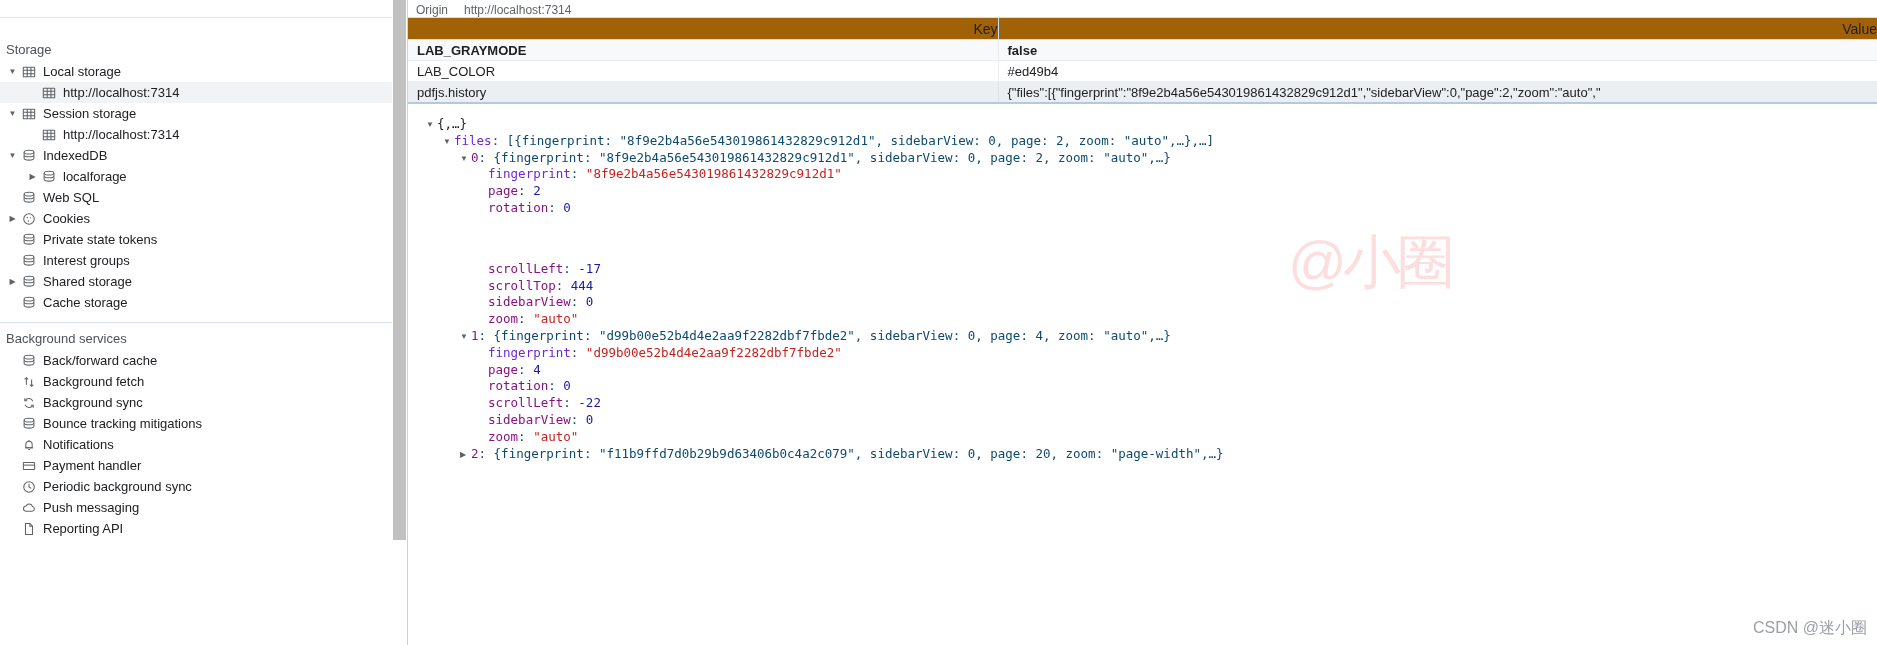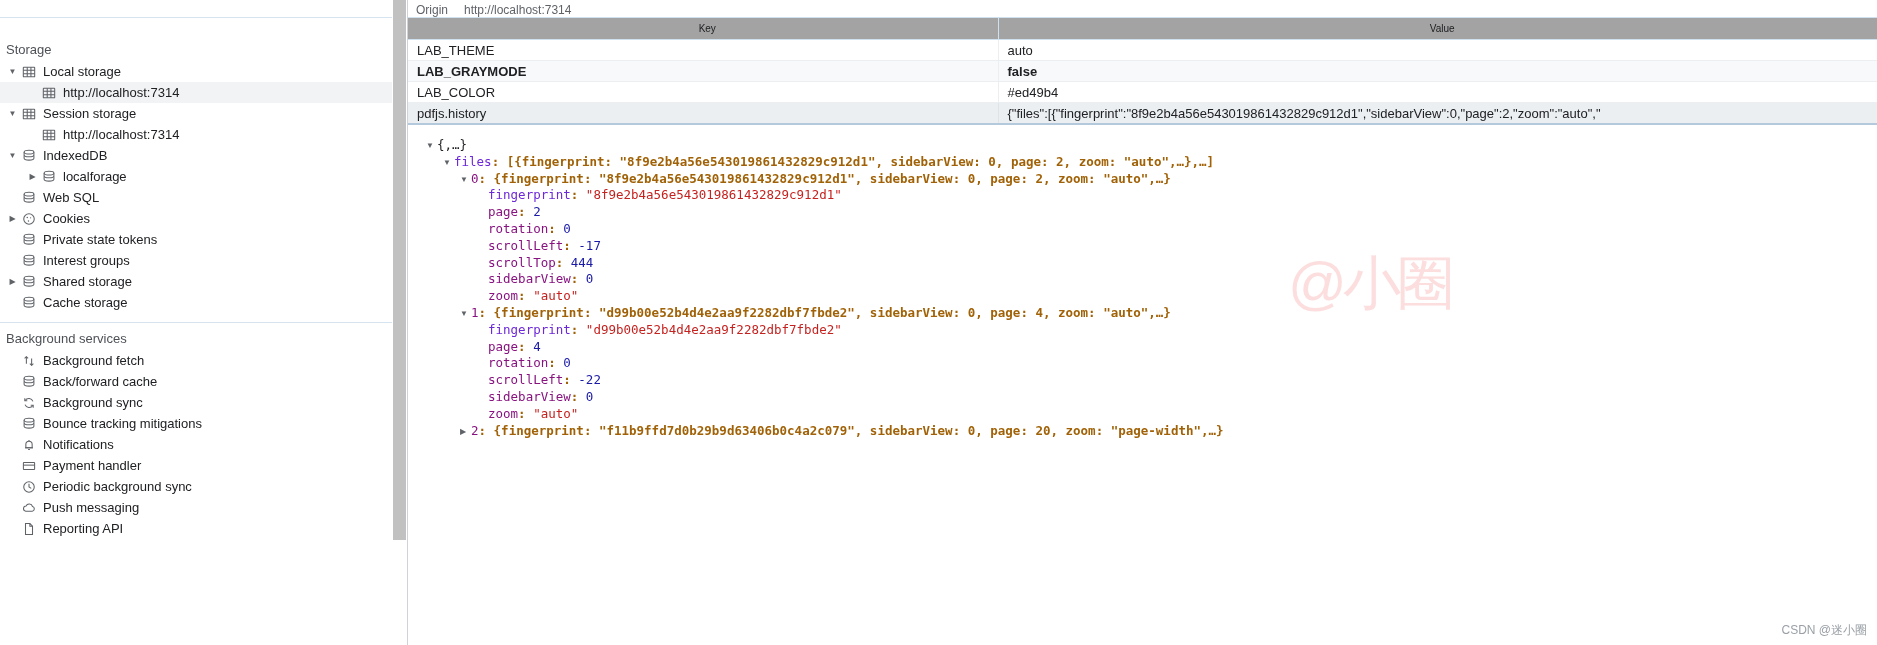--- a/index.html
+++ b/index.html
@@ -123,29 +123,29 @@
   .origin-bar .origin-label { color: #5f6368; margin-right: 16px; }
   .origin-bar .origin-value { color: #5f6368; }
 
   table.kv {
     width: 100%;
     border-collapse: collapse;
     table-layout: fixed;
     font-size: 13px;
   }
   table.kv th {
-    text-align: center;
+    text-align: right;
     font-weight: normal;
     color: #202124;
-    background: #a3a3a3;
+    background: #a16207;
     height: 22px;
     padding: 0 0 0 9px;
     border-bottom: 1px solid #cfe0ef;
     border-top: 1px solid #cfe0ef;
-    font-size: 10px;
+    font-size: 14px;
   }
   table.kv th.col-key { width: 590px; border-right: 1px solid #cfe0ef; }
   table.kv td {
     height: 21px;
     padding: 0 0 0 9px;
     color: #202124;
     border-bottom: 1px solid #eceff1;
     white-space: nowrap;
     overflow: hidden;
     font-size: 13px;
@@ -179,36 +179,36 @@
     color: #5f6368;
     font-size: 8px;
     font-family: "Liberation Sans", sans-serif;
     vertical-align: 1px;
   }
   .arrow.empty { color: transparent; }
   .k-name   { color: #6d28d9; }     
   .k-idx    { color: #881280; }     
   .v-str    { color: #c5221f; }
   .v-num    { color: #1a1aa6; }
-  .punct    { color: #a16207; font-weight: bold; }
+  .punct    { color: #0c4a6e; }
   .obj-txt  { color: #202124; }
 
   .watermark {
     position: absolute;
     left: 880px; top: 150px;
     font-size: 58px;
     color: rgba(237, 73, 73, 0.18);
     font-family: "Liberation Sans", sans-serif;
     pointer-events: none;
     letter-spacing: -4px;
   }
   .credit {
     position: absolute;
     right: 10px; bottom: 6px;
-    font-size: 12px;
+    font-size: 16px;
     color: #9aa0a6;
     font-family: "Liberation Sans", sans-serif;
   }
   svg { display: block; }
 </style>
 </head>
 <body>
 
 <div class="app">
 
@@ -358,38 +358,38 @@
               </svg>
             </span>
             <span class="label">Cache storage</span>
           </div>
           <div class="sidebar-divider"></div>
           <div class="section-title">Background services</div>
           <div class="tree-item indent-0">
             <span class="twisty empty"></span>
             <span class="icon">
               <svg width="14" height="14" viewBox="0 0 16 16" fill="none" stroke="#5f6368" stroke-width="1.2">
+                <ellipse cx="8" cy="3.6" rx="5.6" ry="2.1"></ellipse>
+                <path d="M2.4 3.6v3.2c0 1.16 2.5 2.1 5.6 2.1s5.6-.94 5.6-2.1V3.6"></path>
+                <path d="M2.4 7.4v3.2c0 1.16 2.5 2.1 5.6 2.1s5.6-.94 5.6-2.1V7.4"></path>
+              </svg>
+            </span>
+            <span class="label">Back/forward cache</span>
+          </div>
+          <div class="tree-item indent-0">
+            <span class="twisty empty"></span>
+            <span class="icon">
+              <svg width="14" height="14" viewBox="0 0 16 16" fill="none" stroke="#5f6368" stroke-width="1.2">
                 <path d="M5 11V3"></path>
                 <path d="M3 5l2-2 2 2"></path>
                 <path d="M11 5v8"></path>
                 <path d="M13 11l-2 2-2-2"></path>
               </svg>
             </span>
             <span class="label">Background fetch</span>
-          </div>
-          <div class="tree-item indent-0">
-            <span class="twisty empty"></span>
-            <span class="icon">
-              <svg width="14" height="14" viewBox="0 0 16 16" fill="none" stroke="#5f6368" stroke-width="1.2">
-                <ellipse cx="8" cy="3.6" rx="5.6" ry="2.1"></ellipse>
-                <path d="M2.4 3.6v3.2c0 1.16 2.5 2.1 5.6 2.1s5.6-.94 5.6-2.1V3.6"></path>
-                <path d="M2.4 7.4v3.2c0 1.16 2.5 2.1 5.6 2.1s5.6-.94 5.6-2.1V7.4"></path>
-              </svg>
-            </span>
-            <span class="label">Back/forward cache</span>
           </div>
           <div class="tree-item indent-0">
             <span class="twisty empty"></span>
             <span class="icon">
               <svg width="14" height="14" viewBox="0 0 16 16" fill="none" stroke="#5f6368" stroke-width="1.2">
                 <path d="M12.5 6.2A5 5 0 0 0 3.6 5.2"></path>
                 <path d="M3.5 9.8a5 5 0 0 0 8.9 1"></path>
                 <path d="M3.2 2.6v2.8h2.8"></path>
                 <path d="M12.8 13.4v-2.8H10"></path>
               </svg>
@@ -474,24 +474,20 @@
     </div>
 
     <table class="kv">
       <thead>
         <tr>
           <th class="col-key">Key</th>
           <th class="col-value">Value</th>
         </tr>
       </thead>
       <tbody id="kv-body">
-          <tr class="">
-            <td class="col-key">LAB_THEME</td>
-            <td class="col-value">auto</td>
-          </tr>
           <tr class="alt">
             <td class="col-key">LAB_GRAYMODE</td>
             <td class="col-value">false</td>
           </tr>
           <tr class="">
             <td class="col-key">LAB_COLOR</td>
             <td class="col-value">#ed49b4</td>
           </tr>
           <tr class="selected">
             <td class="col-key">pdfjs.history</td>
@@ -502,21 +498,21 @@
     <div class="table-bottom-rule"></div>
 
     <div class="preview">
       <div id="preview-lines">
           <div class="ln" style="padding-left: 0px;"><span class="arrow">▼</span><span class="obj-txt">{,…}</span></div>
           <div class="ln" style="padding-left: 17px;"><span class="arrow">▼</span><span class="k-name">files</span><span class="punct">: [{fingerprint: </span><span class="punct">"8f9e2b4a56e543019861432829c912d1"</span><span class="punct">, sidebarView: 0, page: 2, zoom: "auto",…},…]</span></div>
           <div class="ln" style="padding-left: 34px;"><span class="arrow">▼</span><span class="k-idx">0</span><span class="punct">: {fingerprint: "8f9e2b4a56e543019861432829c912d1", sidebarView: 0, page: 2, zoom: "auto",…}</span></div>
           <div class="ln" style="padding-left: 51px;"><span class="arrow empty"></span><span class="k-name">fingerprint</span><span class="punct">: </span><span class="v-str">"8f9e2b4a56e543019861432829c912d1"</span></div>
           <div class="ln" style="padding-left: 51px;"><span class="arrow empty"></span><span class="k-idx">page</span><span class="punct">: </span><span class="v-num">2</span></div>
           <div class="ln" style="padding-left: 51px;"><span class="arrow empty"></span><span class="k-idx">rotation</span><span class="punct">: </span><span class="v-num">0</span></div>
-          <div class="ln" style="padding-left: 51px;"><span class="arrow empty"></span><span class="k-idx">scrollLeft</span><span class="punct">: </span><span class="v-num">-17</span></div>
+          <div class="ln" style="padding-left: 51px; margin-top: 44px;"><span class="arrow empty"></span><span class="k-idx">scrollLeft</span><span class="punct">: </span><span class="v-num">-17</span></div>
           <div class="ln" style="padding-left: 51px;"><span class="arrow empty"></span><span class="k-idx">scrollTop</span><span class="punct">: </span><span class="v-num">444</span></div>
           <div class="ln" style="padding-left: 51px;"><span class="arrow empty"></span><span class="k-idx">sidebarView</span><span class="punct">: </span><span class="v-num">0</span></div>
           <div class="ln" style="padding-left: 51px;"><span class="arrow empty"></span><span class="k-idx">zoom</span><span class="punct">: </span><span class="v-str">"auto"</span></div>
           <div class="ln" style="padding-left: 34px;"><span class="arrow">▼</span><span class="k-idx">1</span><span class="punct">: {fingerprint: "d99b00e52b4d4e2aa9f2282dbf7fbde2", sidebarView: 0, page: 4, zoom: "auto",…}</span></div>
           <div class="ln" style="padding-left: 51px;"><span class="arrow empty"></span><span class="k-name">fingerprint</span><span class="punct">: </span><span class="v-str">"d99b00e52b4d4e2aa9f2282dbf7fbde2"</span></div>
           <div class="ln" style="padding-left: 51px;"><span class="arrow empty"></span><span class="k-idx">page</span><span class="punct">: </span><span class="v-num">4</span></div>
           <div class="ln" style="padding-left: 51px;"><span class="arrow empty"></span><span class="k-idx">rotation</span><span class="punct">: </span><span class="v-num">0</span></div>
           <div class="ln" style="padding-left: 51px;"><span class="arrow empty"></span><span class="k-idx">scrollLeft</span><span class="punct">: </span><span class="v-num">-22</span></div>
           <div class="ln" style="padding-left: 51px;"><span class="arrow empty"></span><span class="k-idx">sidebarView</span><span class="punct">: </span><span class="v-num">0</span></div>
           <div class="ln" style="padding-left: 51px;"><span class="arrow empty"></span><span class="k-idx">zoom</span><span class="punct">: </span><span class="v-str">"auto"</span></div>

